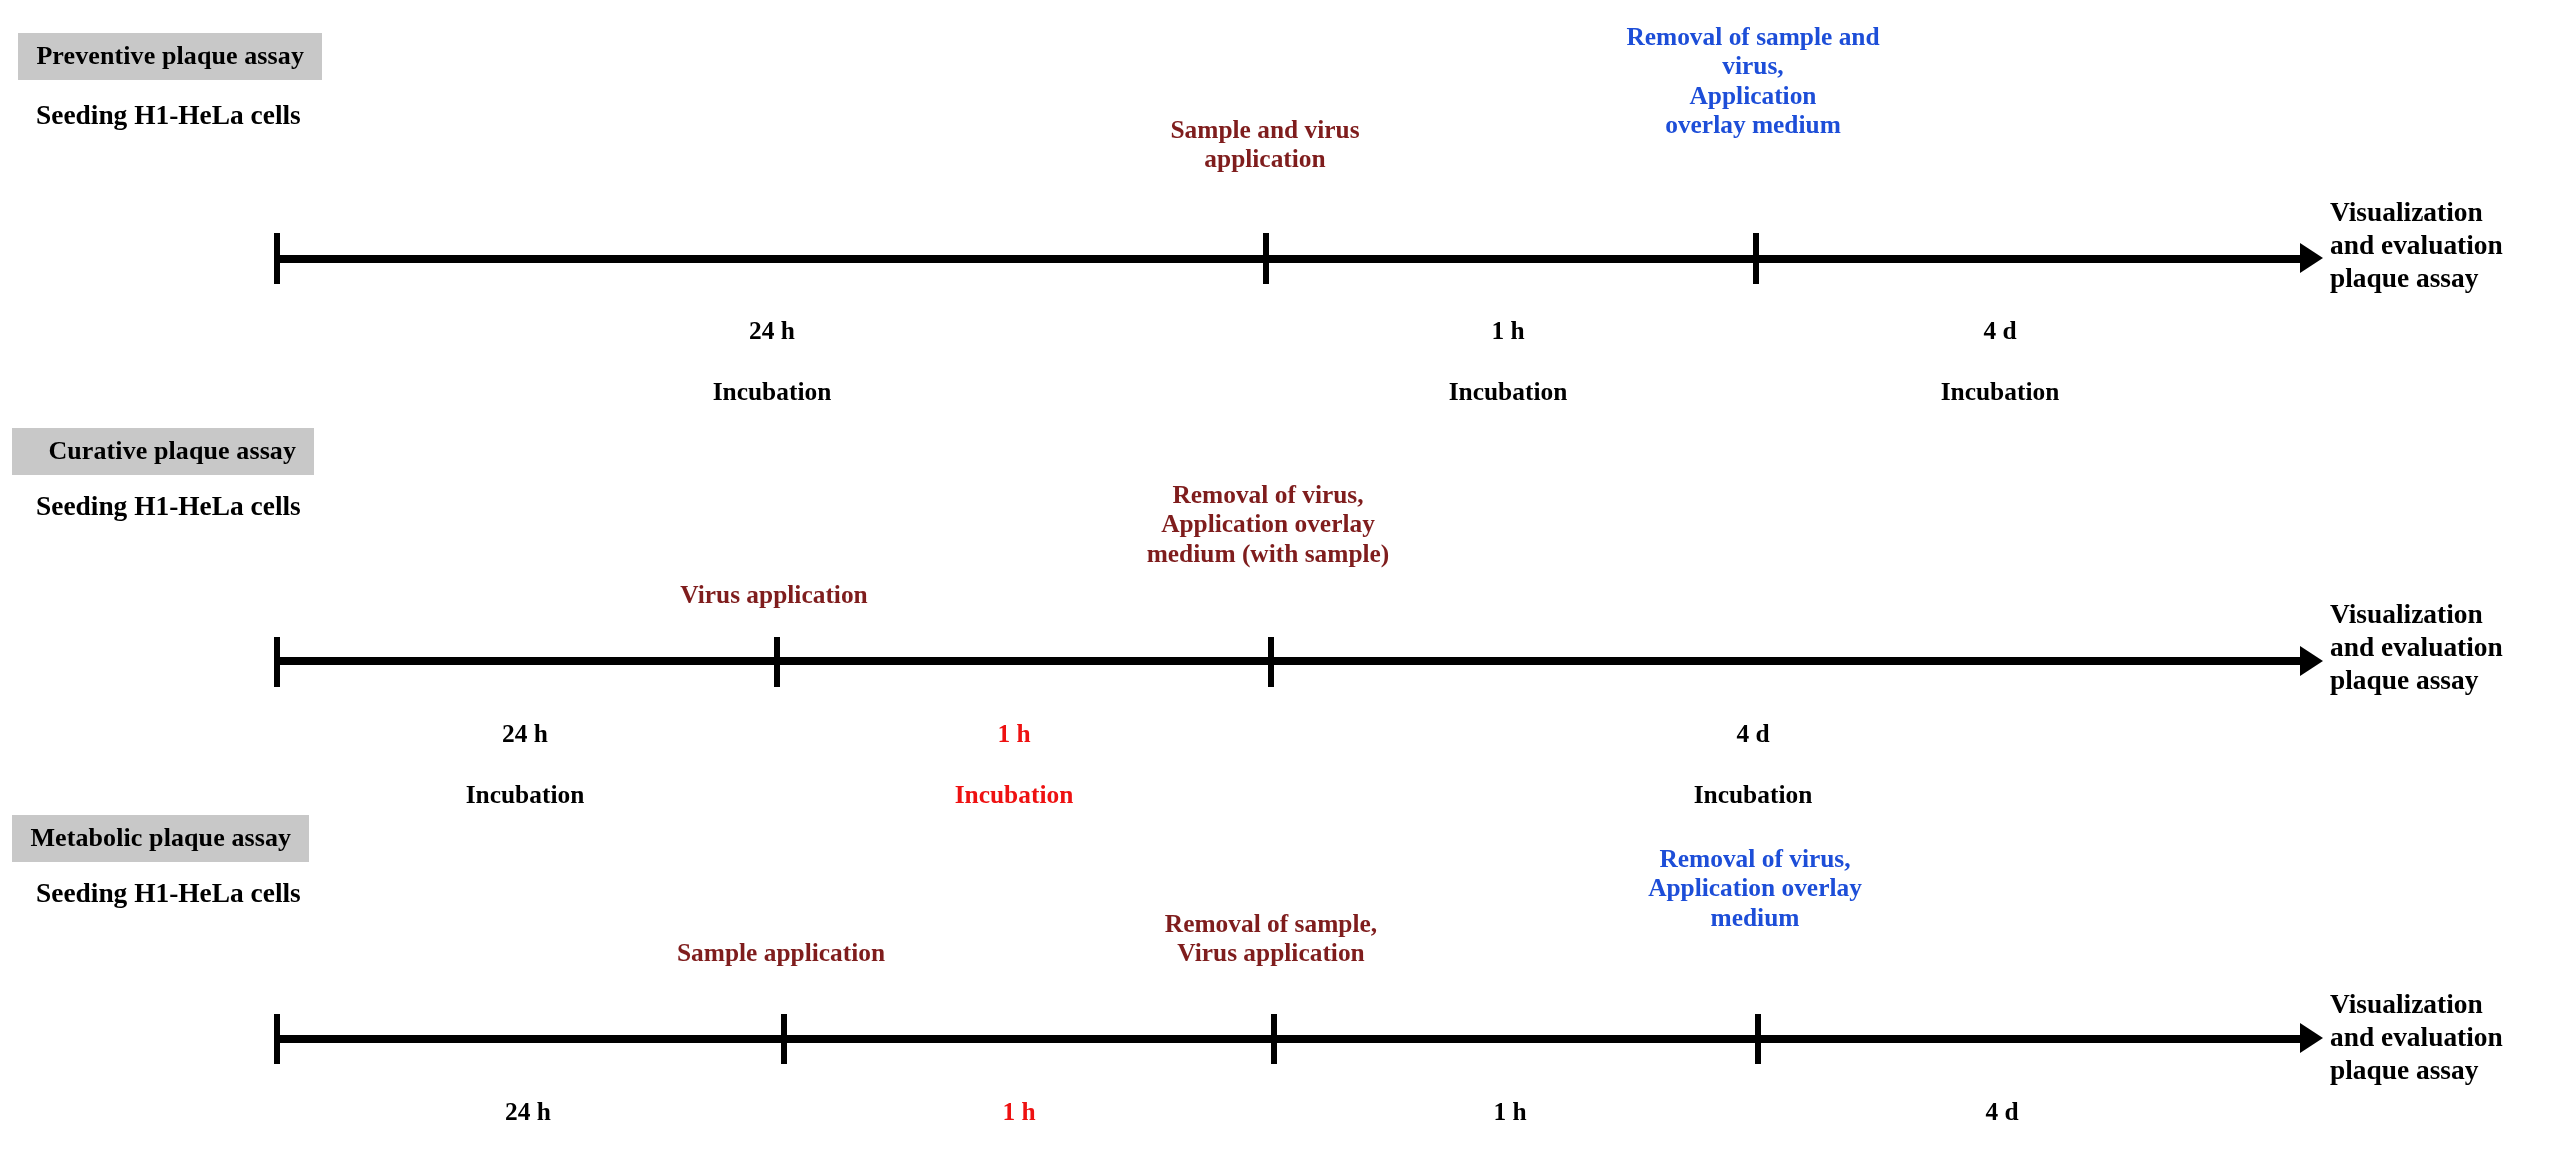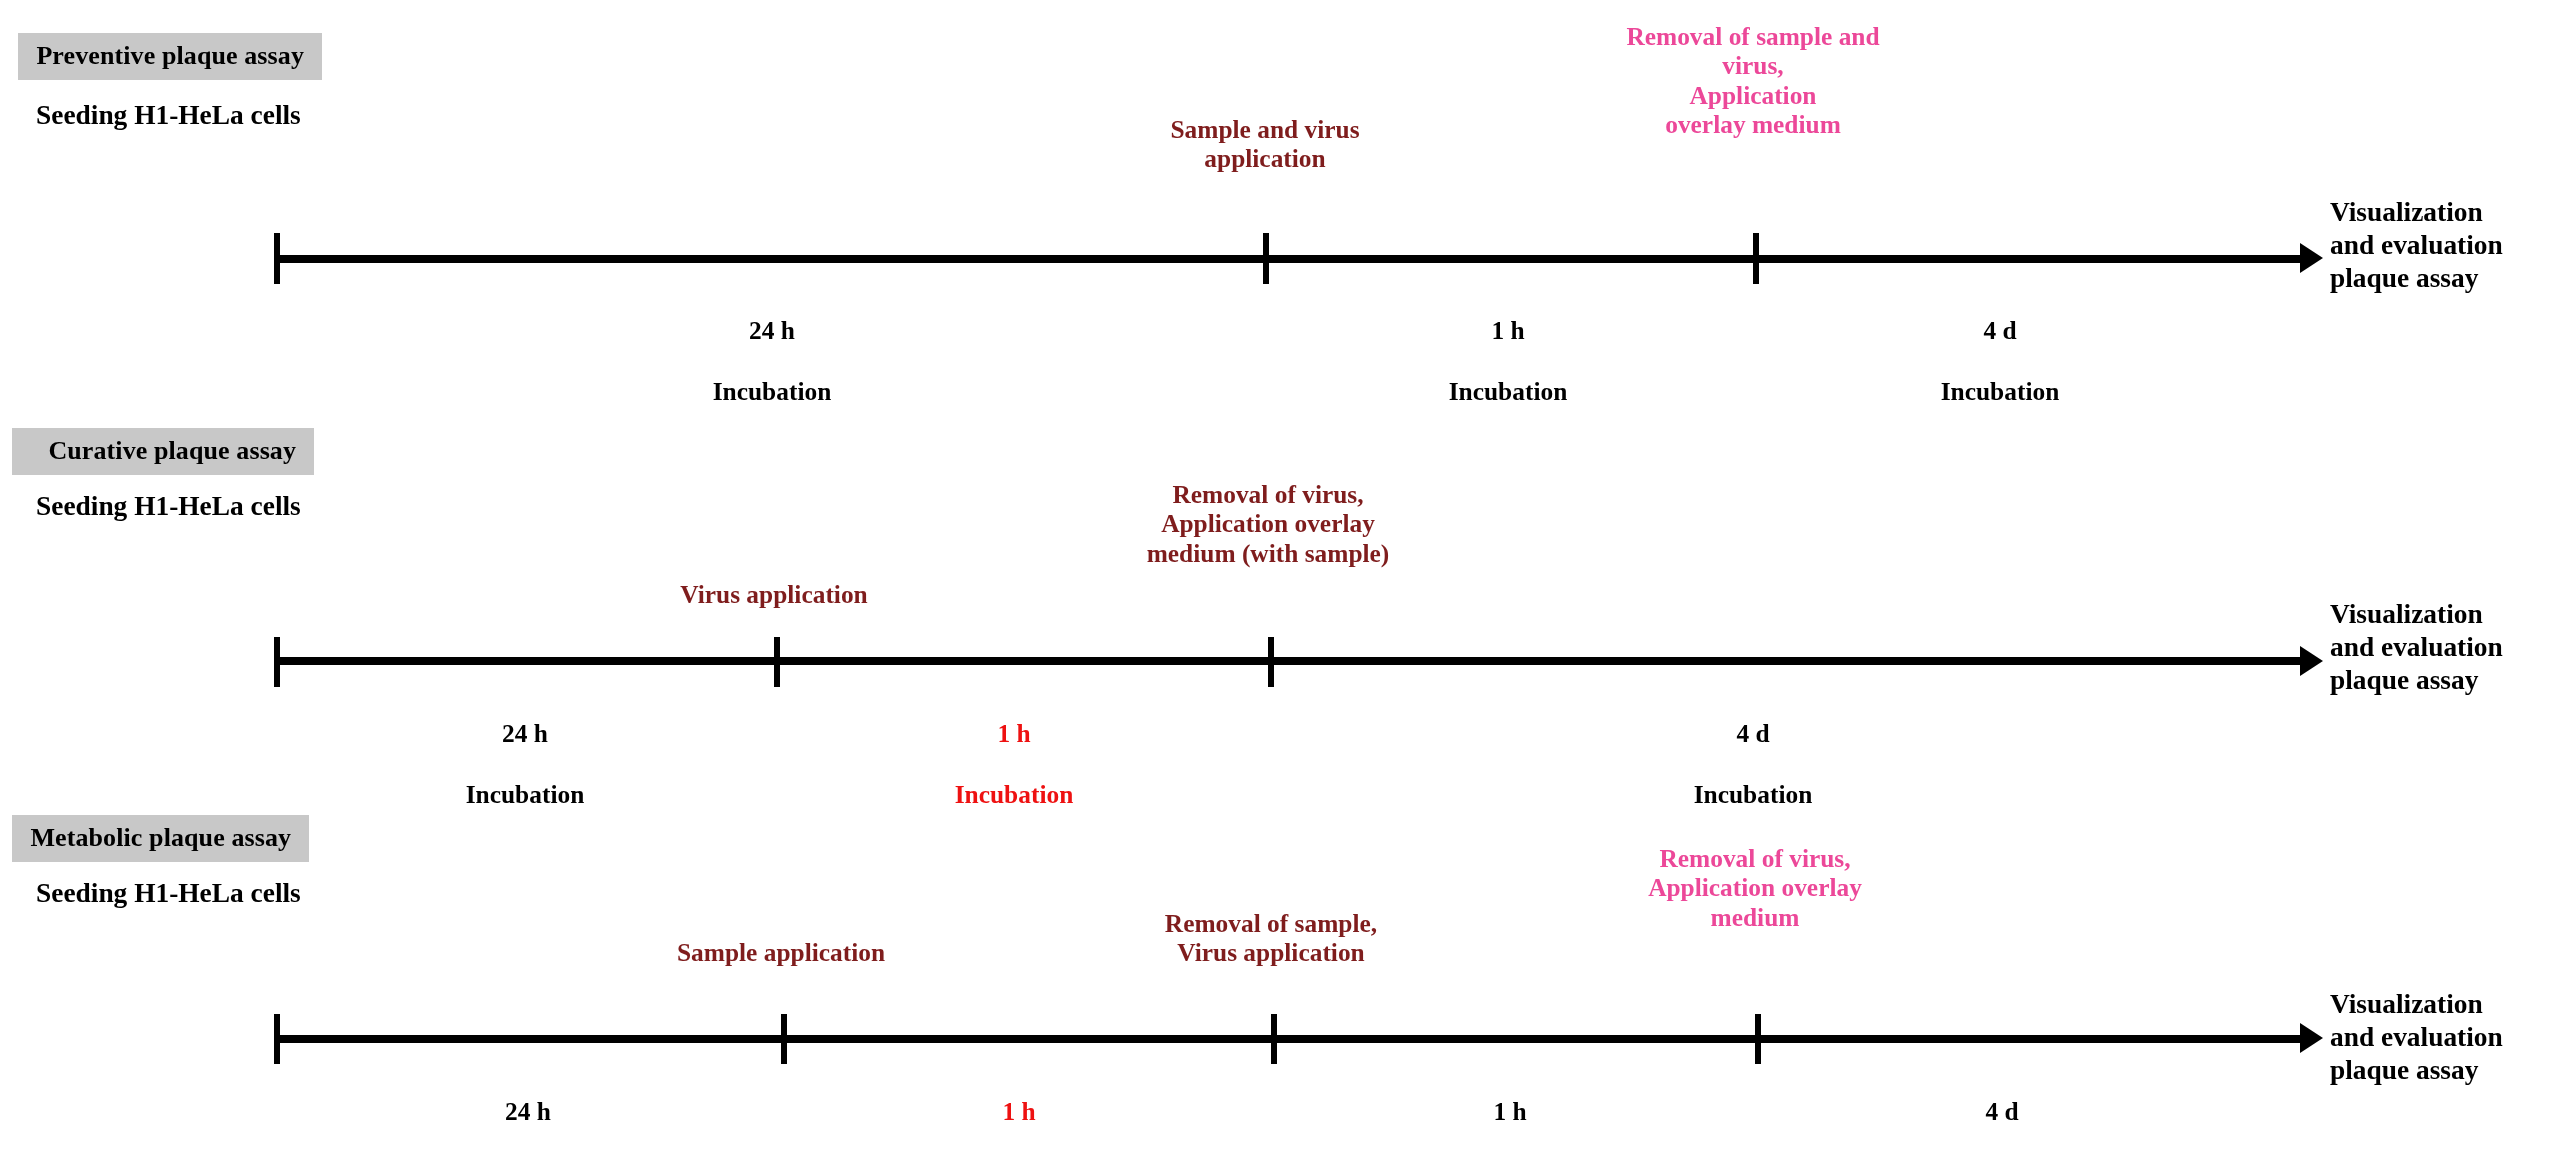--- a/index.html
+++ b/index.html
@@ -67,21 +67,21 @@
   .event-label {
     position: absolute;
     font-weight: 700;
     font-size: 25.4px;
     line-height: 1.16;
     text-align: center;
     white-space: pre-line;
     transform: translateX(-50%);
   }
   .event-label.red { color: #7f1d1d; }
-  .event-label.black { color: #ec4899; }
+  .event-label.black { color: #1d4ed8; }
 
   
   .interval-label {
     position: absolute;
     font-weight: 700;
     font-size: 25.4px;
     line-height: 1.2;
     text-align: center;
     white-space: pre-line;
     transform: translateX(-50%);

